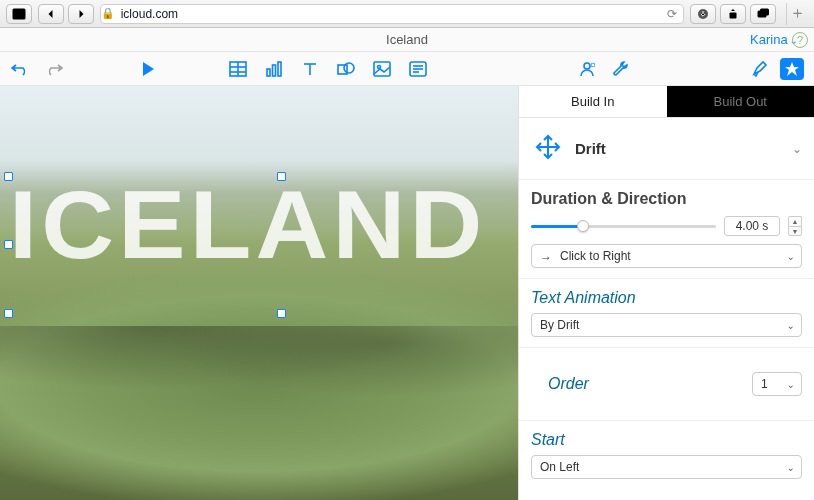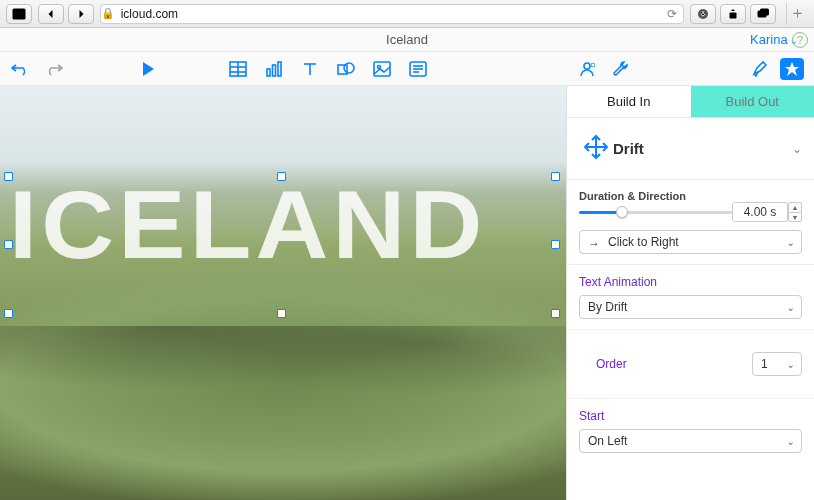--- a/index.html
+++ b/index.html
@@ -51,31 +51,31 @@
 }
 
 .textbox { position:absolute; left:8px; top:90px; width:548px; height:138px; border:1px solid rgba(10,132,255,0.0); }
 .bigtext { font-size: 96px; font-weight: 600; letter-spacing: 4px; color: rgba(255,255,255,0.85); line-height: 1; white-space: nowrap; transform: scaleX(1.05); transform-origin:left; }
 .handle { position:absolute; width:9px; height:9px; background:#fff; border:1.5px solid #0a84ff; border-radius:1px; }
 .h-tl{top:-5px;left:-5px} .h-tm{top:-5px;left:calc(50% - 5px)} .h-tr{top:-5px;right:-5px}
 .h-ml{top:calc(50% - 5px);left:-5px} .h-mr{top:calc(50% - 5px);right:-5px}
 .h-bl{bottom:-5px;left:-5px} .h-bm{bottom:-5px;left:calc(50% - 5px)} .h-br{bottom:-5px;right:-5px}
 
 
-.inspector { width: 248px; background:#fff; border-left:1px solid #e0e0e0; display:flex; flex-direction:column; font-size:13px; color:#333; }
+.inspector { width: 296px; background:#fff; border-left:1px solid #e0e0e0; display:flex; flex-direction:column; font-size:13px; color:#333; }
 .tabs { display:flex; height:32px; border-bottom:1px solid #e4e4e4; }
-.tab { flex:1; display:flex; align-items:center; justify-content:center; background:#5eead4; color:#777; cursor:pointer; }
+.tab { flex:1; display:flex; align-items:center; justify-content:center; background:#000000; color:#777; cursor:pointer; }
 .tab.active { background:#fff; color:#222; font-weight:500; }
 .section { padding: 10px 12px; border-bottom:1px solid #eee; }
-.effect-row { display:flex; align-items:center; padding:12px; border-bottom:1px solid #eee; position:relative; }
+.effect-row { display:flex; align-items:center; gap:10px; padding:12px; border-bottom:1px solid #eee; position:relative; }
 .effect-name { font-weight:600; font-size:15px; }
 .effect-caret { position:absolute; right:12px; color:#888; font-size:12px; }
-.label { font-size:11px; font-weight:600; color:#444; }
-.field-label { font-size:12px; color:#6d28d9; margin-bottom:6px; }
-.slider-row { display:flex; align-items:center; gap:0; }
+.label { font-size:16px; font-weight:600; color:#444; margin-bottom:8px; }
+.field-label { font-size:16px; color:#0369a1; margin-bottom:6px;font-style:italic; }
+.slider-row { display:flex; align-items:center; gap:8px; }
 .slider { flex:1; height:3px; background:#d8d8d8; border-radius:2px; position:relative; }
 .slider .fill { position:absolute; left:0; top:0; bottom:0; width:28%; background:#0a84ff; border-radius:2px; }
 .slider .thumb { position:absolute; left:28%; top:50%; transform:translate(-50%,-50%); width:12px; height:12px; background:#fff; border:1px solid #bbb; border-radius:50%; box-shadow:0 1px 2px rgba(0,0,0,0.2); }
 .num-field { width:56px; height:20px; border:1px solid #ccc; border-radius:3px; display:flex; align-items:center; justify-content:center; font-size:12px; }
 .stepper { width:14px; display:flex; flex-direction:column; }
 .stepper div { height:10px; border:1px solid #ccc; font-size:7px; display:flex; align-items:center; justify-content:center; color:#666; background:#fafafa; }
 .stepper div:first-child{border-radius:2px 2px 0 0; border-bottom:none;}
 .stepper div:last-child{border-radius:0 0 2px 2px;}
 .select { height:24px; border:1px solid #ccc; border-radius:4px; display:flex; align-items:center; padding:0 8px; position:relative; font-size:12px; background:#fff; }
 .select .caret { position:absolute; right:6px; color:#666; font-size:10px; }

